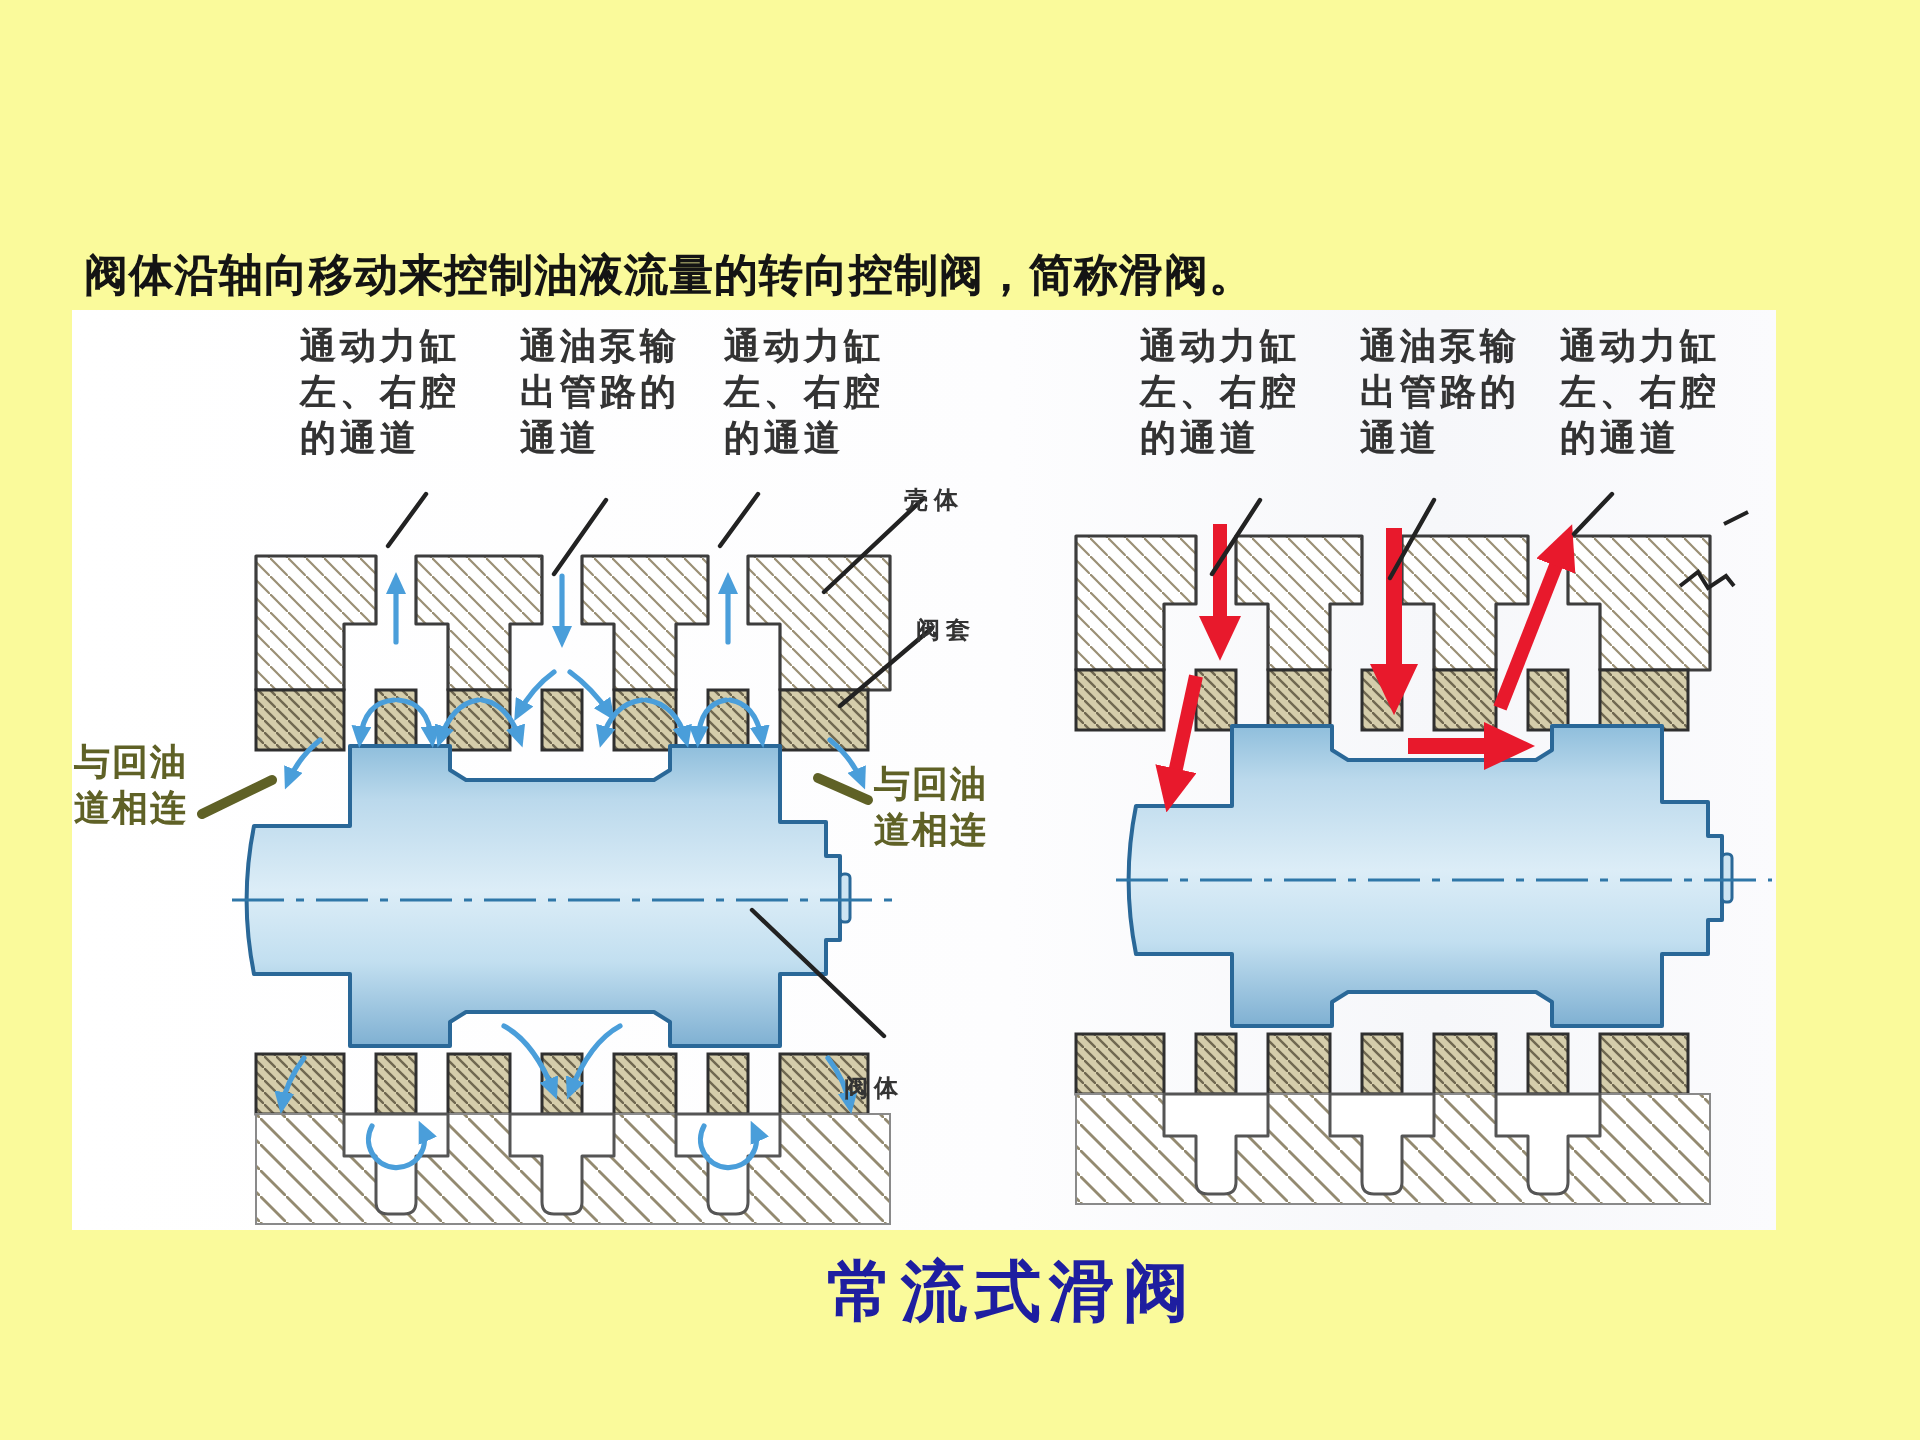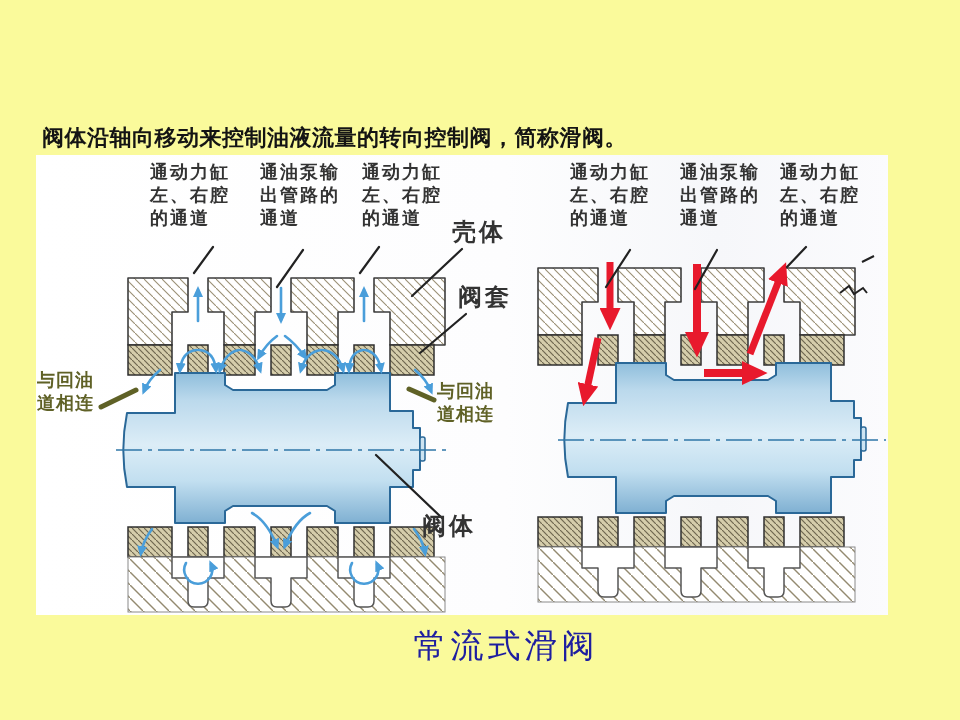--- a/index.html
+++ b/index.html
@@ -18,27 +18,26 @@
   }
   .panel{
     position:absolute;left:36px;top:155px;width:852px;height:460px;
     background:linear-gradient(90deg,#ffffff 0%,#fdfdfe 55%,#f6f7fa 80%,#fbfbfd 100%);
   }
   .dsvg{position:absolute;left:0;top:0;width:960px;height:720px;}
   .lbl{
     position:absolute;white-space:pre-line;
     font-size:18px;line-height:23px;font-weight:600;color:#333333;
     letter-spacing:2px;
-    font-family:Liberation Mono, monospace;
-  }
-  .lbl.single{letter-spacing:3px;font-size:24px;}
+  }
+  .lbl.single{letter-spacing:3px;font-size:12px;margin-top:17px;}
   .lbl.olive{color:#5f6126;font-weight:700;letter-spacing:1px;}
   .caption{
     position:absolute;left:330px;top:624px;width:352px;
-    text-align:center;font-size:33px;font-weight:400;color:#1e1ea0;
+    text-align:center;font-size:33px;font-weight:700;color:#1e1ea0;
     letter-spacing:4px;
   }
 </style>
 </head>
 <body>
 
 <div class="slide">
 
   <div class="subtitle">阀体沿轴向移动来控制油液流量的转向控制阀，简称滑阀。</div>
 

